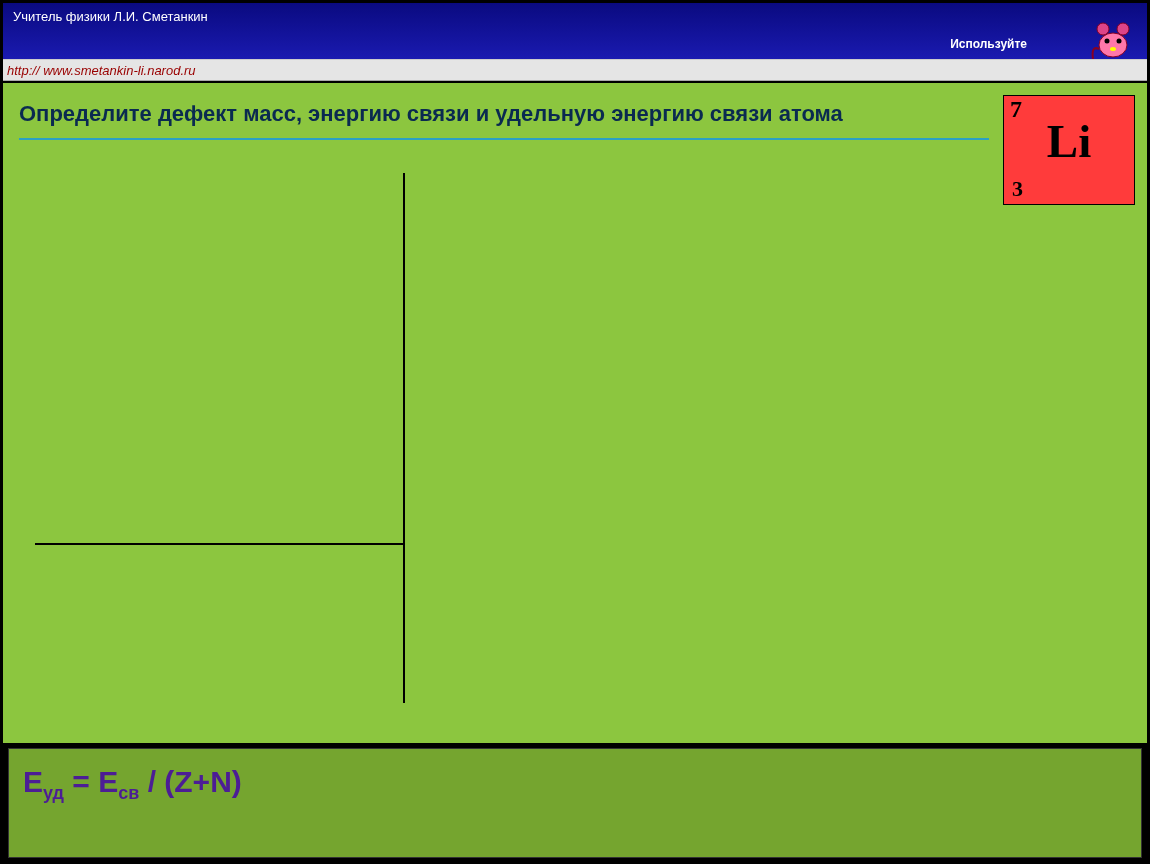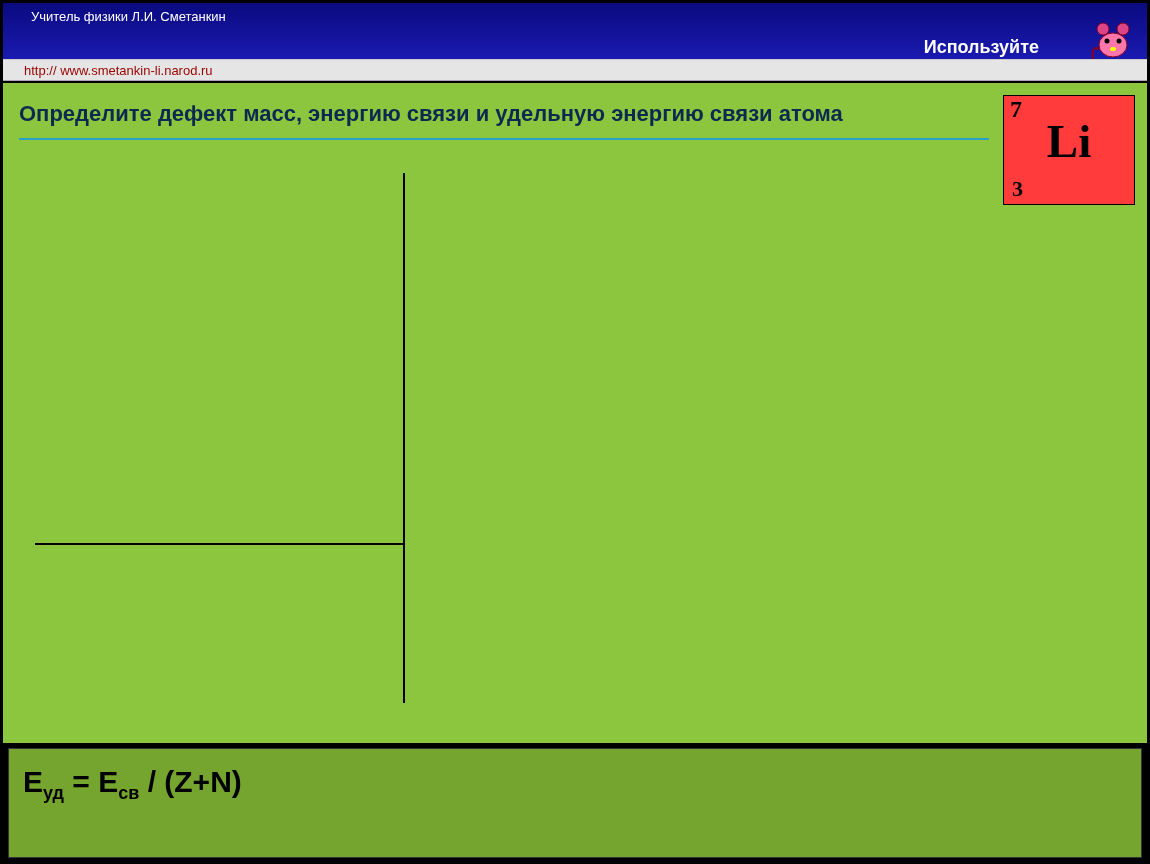--- a/index.html
+++ b/index.html
@@ -1,26 +1,26 @@
 <!DOCTYPE html>
 <html><head>
 <meta charset="utf-8">
 <style>
   * { margin:0; padding:0; box-sizing:border-box; }
   body { width:1150px; height:864px; background:#000; font-family:Arial,Helvetica,sans-serif; overflow:hidden; position:relative; }
 
   
   .topbar { position:absolute; left:3px; top:3px; width:1144px; height:56px; background:linear-gradient(#0a0a80,#1a1ab0); }
-  .teacher { color:#fff; font-size:13px; padding:6px 28px; }
-  .hint { position:absolute; right:108px; top:34px; color:#fff; font-weight:bold; font-size:18px; }
+  .teacher { color:#fff; font-size:13px; padding:6px 10px; }
+  .hint { position:absolute; right:120px; top:34px; color:#fff; font-weight:bold; font-size:12px; }
   .mouse { position:absolute; right:10px; top:18px; width:48px; height:40px; }
 
   
   .linkbar { position:absolute; left:3px; top:59px; width:1144px; height:22px; background:#e5e5e5; border-top:1px solid #ccc; border-bottom:1px solid #aaa; }
-  .linkbar a { color:#900; font-size:13px; text-decoration:none; padding-left:21px; line-height:22px; }
+  .linkbar a { color:#900; font-size:13px; text-decoration:none; padding-left:4px; line-height:22px;font-style:italic; }
 
   
   .main { position:absolute; left:3px; top:83px; width:1144px; height:660px; background:#8cc63f; }
   .task { color:#0a2a50; font-weight:bold; font-size:22px; padding:18px 16px 10px 16px; }
   .underline { position:absolute; left:16px; top:55px; width:970px; height:2px; background:#2aa0c5; }
 
   
   .elem { position:absolute; right:12px; top:12px; width:132px; height:110px; background:#ff3b3b; border:1px solid #000; font-family:"Times New Roman",serif; }
   .elem .mass { position:absolute; left:6px; top:0px; font-size:24px; font-weight:bold; }
   .elem .num  { position:absolute; left:8px; bottom:2px; font-size:22px; font-weight:bold; }
@@ -30,21 +30,21 @@
   .vline { position:absolute; left:400px; top:90px; width:2px; height:530px; background:#000; }
   .hline { position:absolute; left:32px; top:460px; width:370px; height:2px; background:#000; }
 
   
   .footer { position:absolute; left:8px; bottom:6px; width:1134px; height:110px; background:#75a52f; border:1px solid #333; padding:10px 14px; }
   .frow { display:flex; justify-content:space-between; align-items:baseline; line-height:1.5; }
   .f { font-family:Arial,sans-serif; font-size:30px; font-weight:600; white-space:nowrap; }
   .red    { color:#d00000; }
   .blue   { color:#003090; }
   .gray   { color:#888; }
-  .yellow { color:#000000; }
+  .yellow { color:#4c1d95; }
   sub { font-size:0.6em; }
   sup { font-size:0.6em; }
 </style>
 </head>
 <body>
 
 <div class="topbar">
   <div class="teacher">Учитель физики Л.И. Сметанкин</div>
   <div class="hint">Используйте</div>
   <svg class="mouse" viewBox="0 0 48 40">

